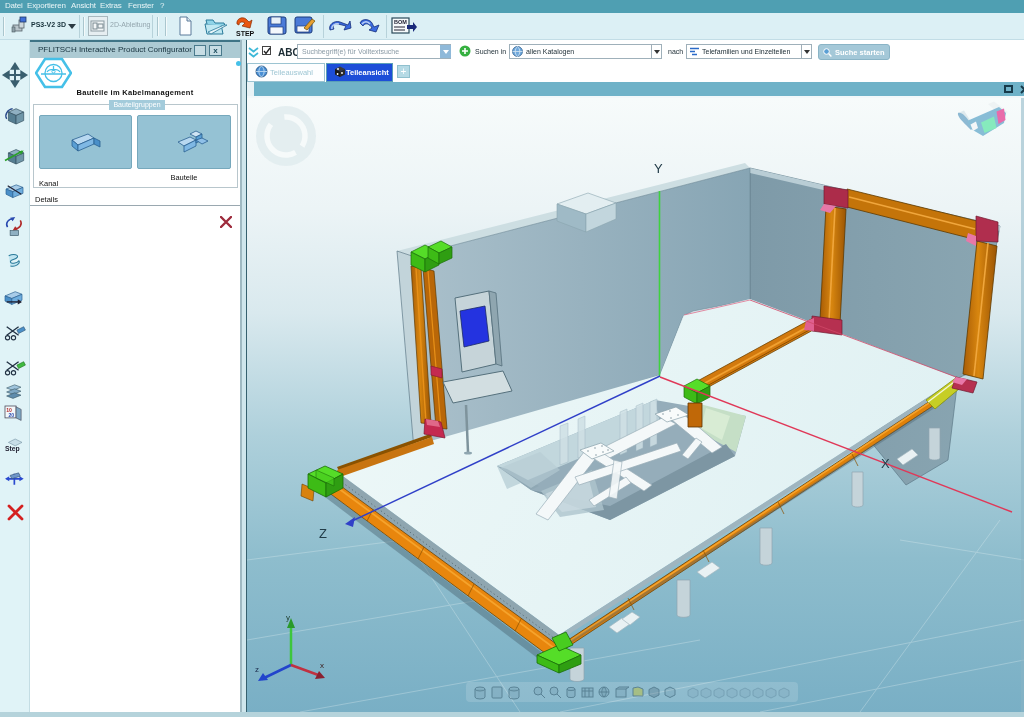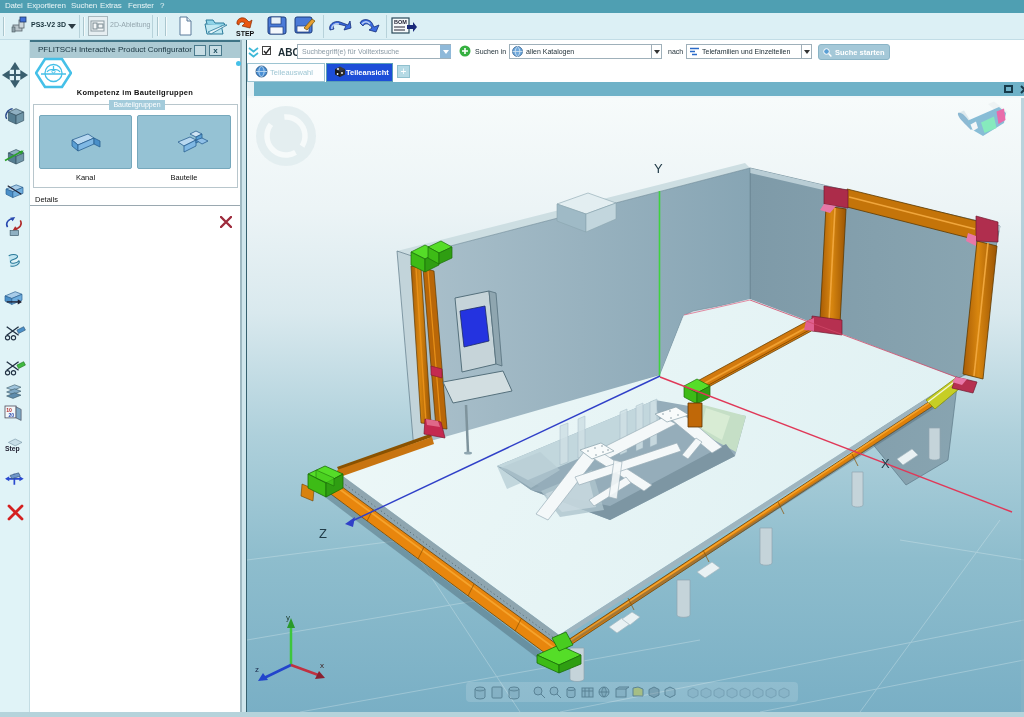--- a/index.html
+++ b/index.html
@@ -21,21 +21,21 @@
 #vpline { left:247px; top:96px; width:777px; height:2px; background:#f2f8fa; }
 .ctl { position:absolute; border:1px solid #9fb0ba; background:#fff; font-size:7px; color:#222; }
 .lbl { position:absolute; font-size:7px; color:#1b2b33; }
 .tab { position:absolute; top:1px; height:19px; border:1px solid #9cc4d2; font-size:7.5px;padding-left:29px; }
 </style>
 </head>
 <body>
 <div id="menubar" class="abs">
  <span style="left:5px">Datei</span>
  <span style="left:27px">Exportieren</span>
- <span style="left:71px">Suchen</span>
+ <span style="left:71px">Ansicht</span>
  <span style="left:100px">Extras</span>
  <span style="left:128px">Fenster</span>
  <span style="left:160px">?</span>
 </div>
 <div id="toolbar" class="abs">
  <div class="tsep" style="left:3px"></div>
  <svg class="abs" style="left:11px;top:3px" width="19" height="19" viewBox="0 0 19 19">
    <rect x="2" y="9" width="9" height="6" fill="#b8c4ca" stroke="#55616a" stroke-width="0.8"></rect>
    <rect x="8" y="4" width="5" height="8" fill="#cdd8dd" stroke="#55616a" stroke-width="0.8"></rect>
    <rect x="9" y="1" width="6" height="5" fill="#3f6fd8" stroke="#223a66" stroke-width="0.8"></rect>
@@ -185,39 +185,39 @@
   <div class="abs" style="left:164px;top:3px;width:12px;height:11px;background:#c7dde4;border:1px solid #4a7a8c"></div>
   <div class="abs" style="left:179px;top:3px;width:13px;height:11px;background:#c7dde4;border:1px solid #4a7a8c;color:#1a4a5c;font-size:8px;text-align:center;line-height:10px;font-weight:bold">x</div>
  </div>
  <svg class="abs" style="left:5px;top:17px" width="37" height="32" viewBox="0 0 37 32">
    <polygon points="10,2 27,2 36,16 27,30 10,30 1,16" fill="#ffffff" stroke="#45c0e8" stroke-width="2.6"></polygon>
    <circle cx="18.5" cy="16" r="8.5" fill="none" stroke="#45c0e8" stroke-width="1.3"></circle>
    <path d="M6,17 L31,17 M18.5,9 L18.5,14 M12,15 C14,11.5 23,11.5 25,15" fill="none" stroke="#45c0e8" stroke-width="1.3"></path>
    <circle cx="18.5" cy="14.5" r="1.6" fill="none" stroke="#45c0e8" stroke-width="1"></circle>
  </svg>
  <div class="abs" style="left:206px;top:21px;width:5px;height:5px;border-radius:3px;background:#45c0e8"></div>
- <div class="abs" style="left:0;top:48px;width:210px;text-align:center;font-size:7.5px;font-weight:bold;color:#111;letter-spacing:0.3px">Kompetenz im Bauteilgruppen</div>
+ <div class="abs" style="left:0;top:48px;width:210px;text-align:center;font-size:7.5px;font-weight:bold;color:#111;letter-spacing:0.3px">Bauteile im Kabelmanagement</div>
  <div class="abs" style="left:3px;top:64px;width:205px;height:84px;border:1px solid #b8c6cc;background:#fff"></div>
  <div class="abs" style="left:79px;top:60px;width:56px;height:10px;background:#a3cbdb;color:#fff;font-size:7px;text-align:center;line-height:10px">Bauteilgruppen</div>
  <div class="abs" style="left:9px;top:75px;width:93px;height:54px;background:#95c2d4;border:1px solid #76a8bc;border-radius:2px"></div>
  <div class="abs" style="left:107px;top:75px;width:94px;height:54px;background:#95c2d4;border:1px solid #76a8bc;border-radius:2px"></div>
  <svg class="abs" style="left:40px;top:92px" width="32" height="22" viewBox="0 0 32 22">
    <polygon points="2,8 18,2 24,6 8,13" fill="#b8d8f0" stroke="#2a6090" stroke-width="0.8"></polygon>
    <polygon points="2,8 8,13 8,19 2,14" fill="#5a9fd4" stroke="#2a6090" stroke-width="0.8"></polygon>
    <polygon points="8,13 24,6 24,12 8,19" fill="#7fb8e4" stroke="#2a6090" stroke-width="0.8"></polygon>
    <polygon points="24,6 30,9 30,15 24,12" fill="#4a8fc8" stroke="#2a6090" stroke-width="0.8"></polygon>
  </svg>
  <svg class="abs" style="left:146px;top:90px" width="34" height="26" viewBox="0 0 34 26">
    <polygon points="2,12 14,7 20,10 8,16" fill="#b8d8f0" stroke="#2a6090" stroke-width="0.8"></polygon>
    <polygon points="8,16 20,10 20,16 8,22" fill="#7fb8e4" stroke="#2a6090" stroke-width="0.8"></polygon>
    <polygon points="14,4 20,1 26,4 20,7" fill="#cfe4f4" stroke="#2a6090" stroke-width="0.8"></polygon>
    <polygon points="20,7 26,4 26,10 20,13" fill="#5a9fd4" stroke="#2a6090" stroke-width="0.8"></polygon>
    <polygon points="20,10 26,8 32,11 26,14" fill="#8fc0e8" stroke="#2a6090" stroke-width="0.8"></polygon>
  </svg>
- <div class="abs" style="left:9px;top:133px;width:93px;text-align:center;font-size:7.5px;color:#111">Kanal</div>
+ <div class="abs" style="left:9px;top:139px;width:93px;text-align:left;font-size:7.5px;color:#111">Kanal</div>
  <div class="abs" style="left:107px;top:133px;width:94px;text-align:center;font-size:7.5px;color:#111">Bauteile</div>
  <div class="abs" style="left:0px;top:152px;width:210px;height:14px;background:#fff">
       <span style="position:absolute;left:5px;top:3px;font-size:7.5px;color:#111">Details</span>
     </div>
  <div class="abs" style="left:0px;top:165px;width:210px;height:1px;background:#9aa8b0"></div>
  <svg class="abs" style="left:190px;top:176px" width="12" height="12" viewBox="0 0 12 12">
    <path d="M1,1 L11,11 M11,1 L1,11" stroke="#9e2b3c" stroke-width="2.4" stroke-linecap="round"></path>
  </svg>
 </div>
 <div id="winborder" class="abs"></div>

